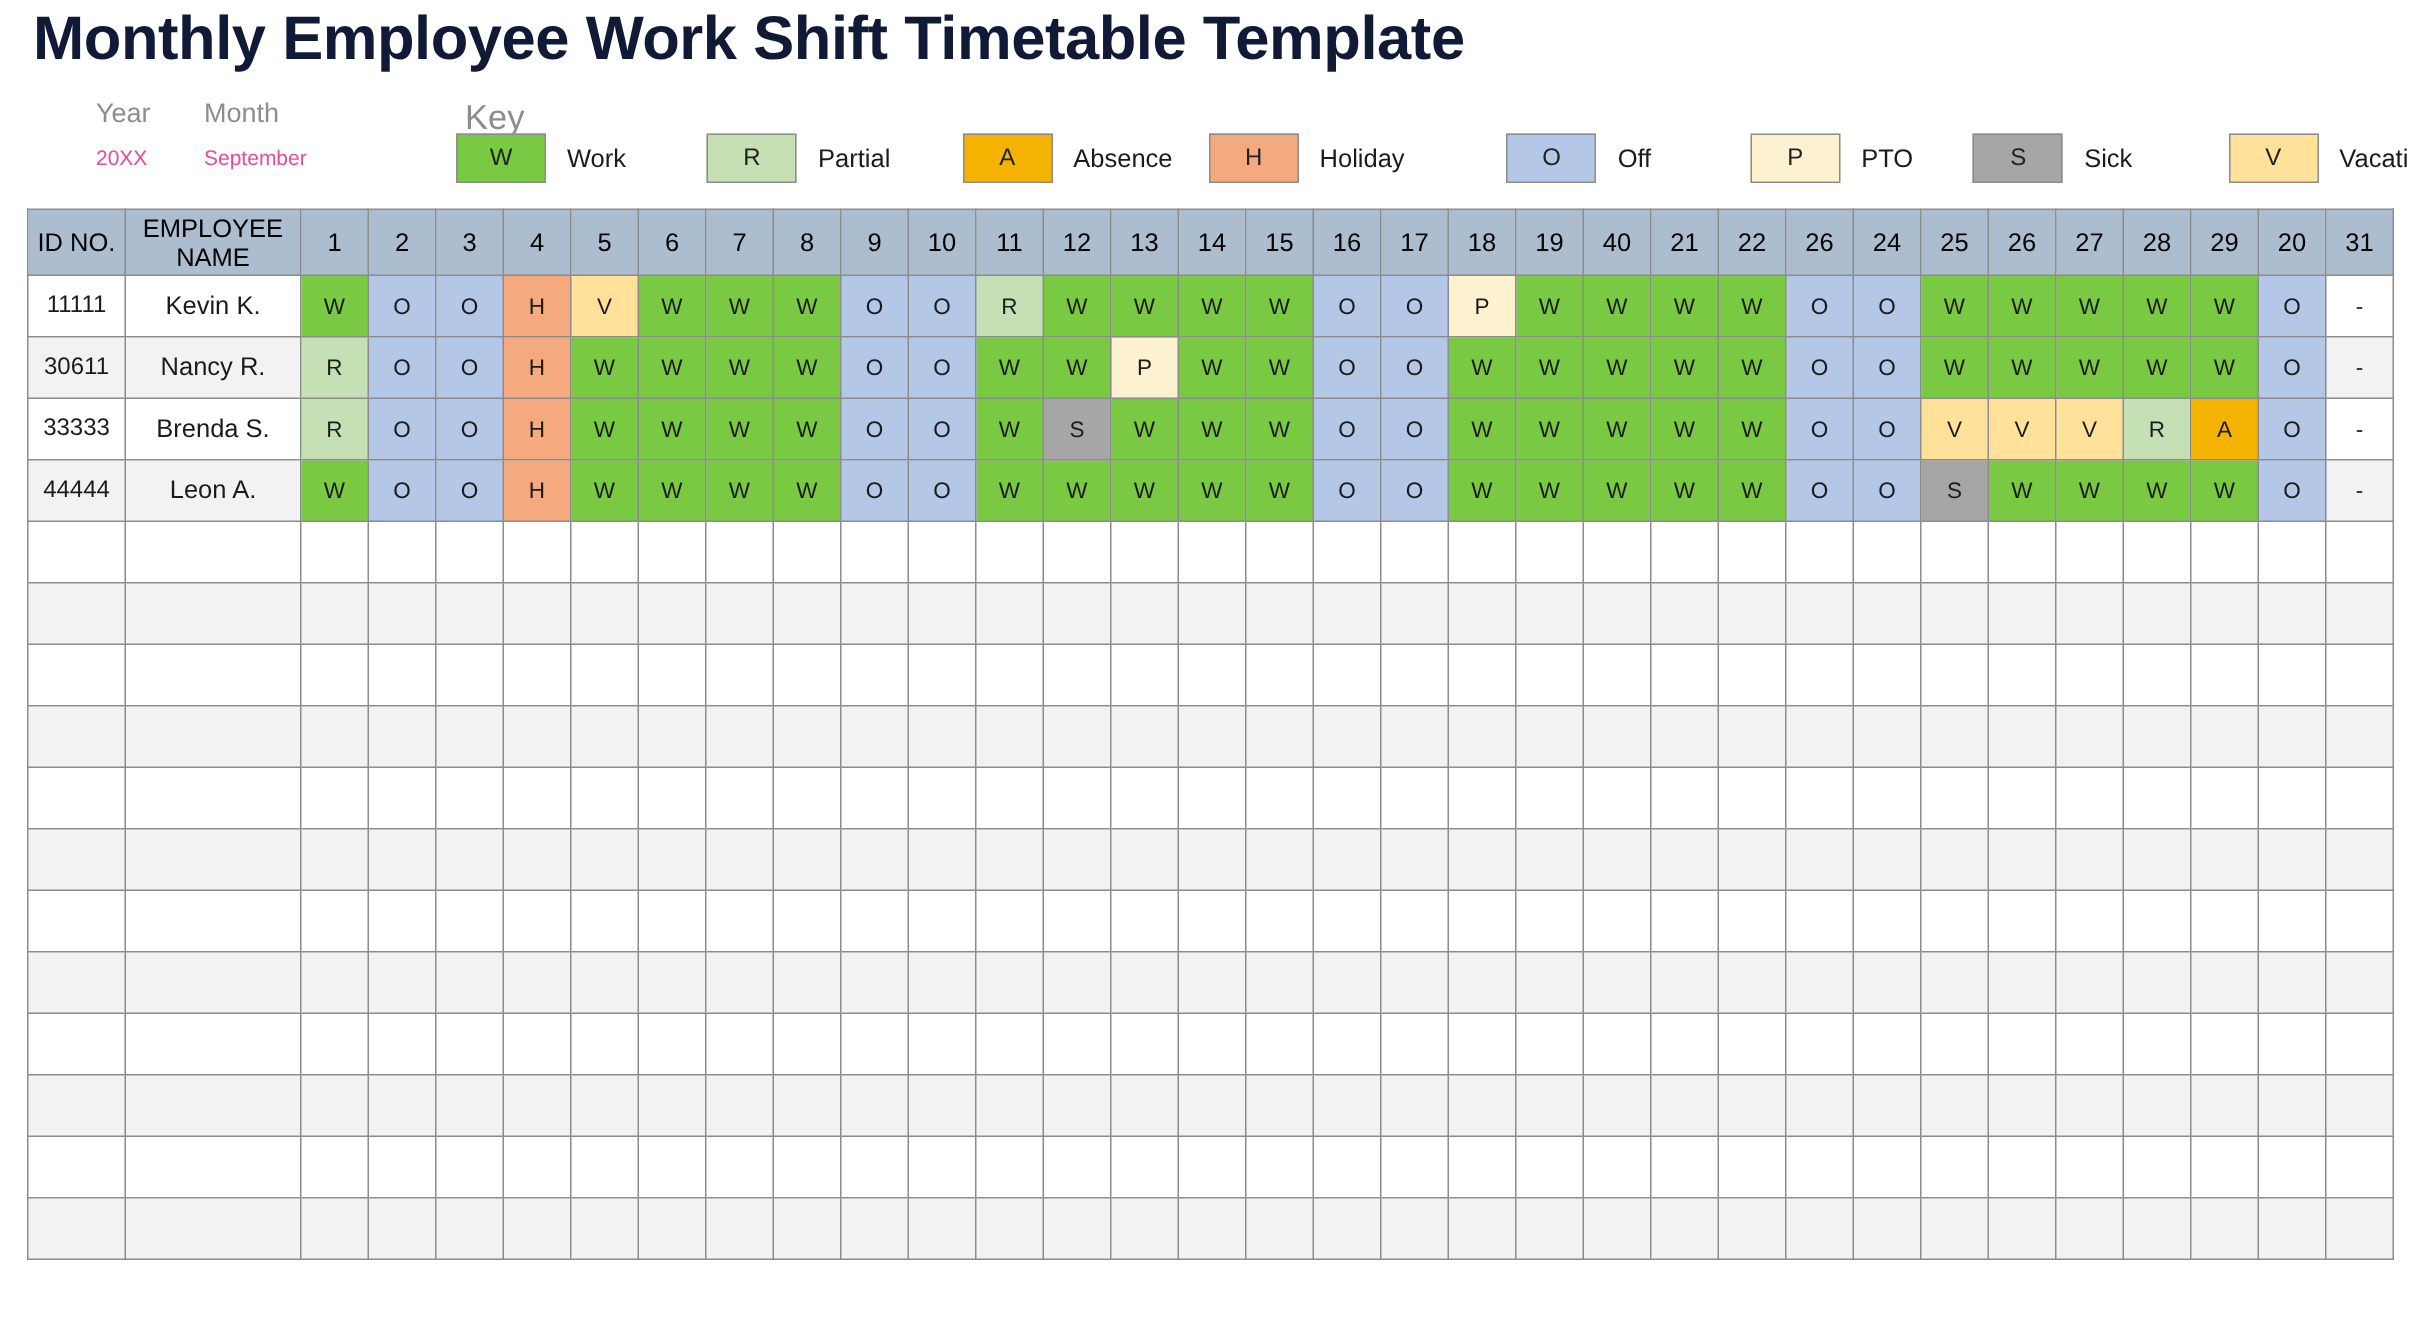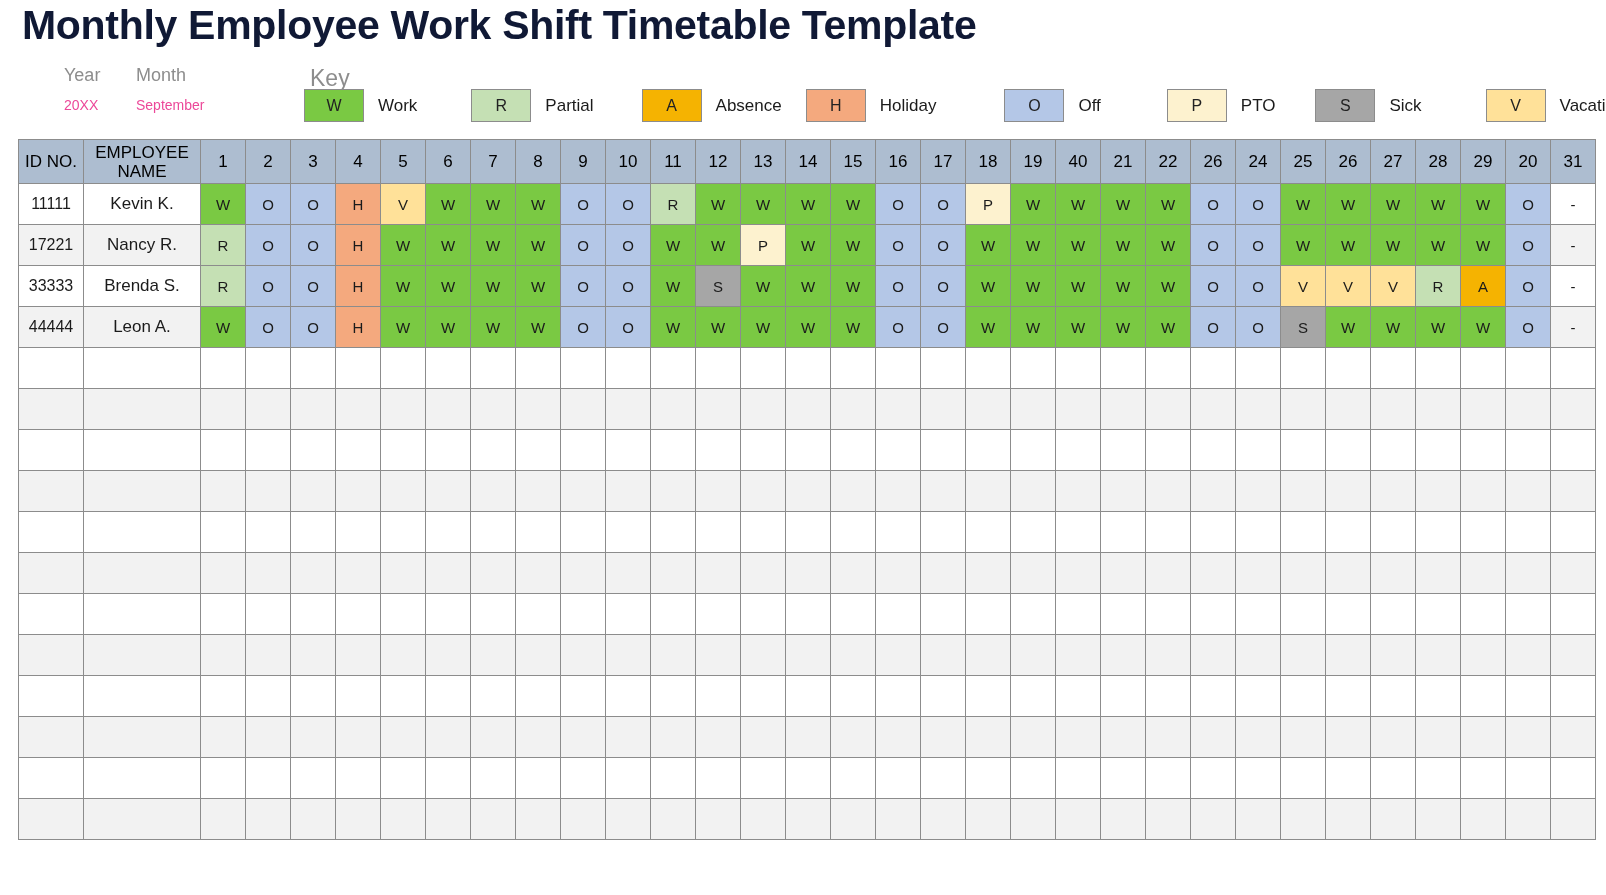--- a/index.html
+++ b/index.html
@@ -248,21 +248,21 @@
         <td class="cell-day" style="background: rgb(180, 199, 231);">O</td>
         <td class="cell-day" style="background: rgb(122, 201, 67);">W</td>
         <td class="cell-day" style="background: rgb(122, 201, 67);">W</td>
         <td class="cell-day" style="background: rgb(122, 201, 67);">W</td>
         <td class="cell-day" style="background: rgb(122, 201, 67);">W</td>
         <td class="cell-day" style="background: rgb(122, 201, 67);">W</td>
         <td class="cell-day" style="background: rgb(180, 199, 231);">O</td>
         <td class="cell-day">-</td>
       </tr>
       <tr class="row-alt">
-        <td class="cell-id">17221</td>
+        <td class="cell-id">30611</td>
         <td class="cell-name">Nancy R.</td>
         <td class="cell-day" style="background: rgb(197, 224, 180);">R</td>
         <td class="cell-day" style="background: rgb(180, 199, 231);">O</td>
         <td class="cell-day" style="background: rgb(180, 199, 231);">O</td>
         <td class="cell-day" style="background: rgb(244, 169, 126);">H</td>
         <td class="cell-day" style="background: rgb(122, 201, 67);">W</td>
         <td class="cell-day" style="background: rgb(122, 201, 67);">W</td>
         <td class="cell-day" style="background: rgb(122, 201, 67);">W</td>
         <td class="cell-day" style="background: rgb(122, 201, 67);">W</td>
         <td class="cell-day" style="background: rgb(180, 199, 231);">O</td>

